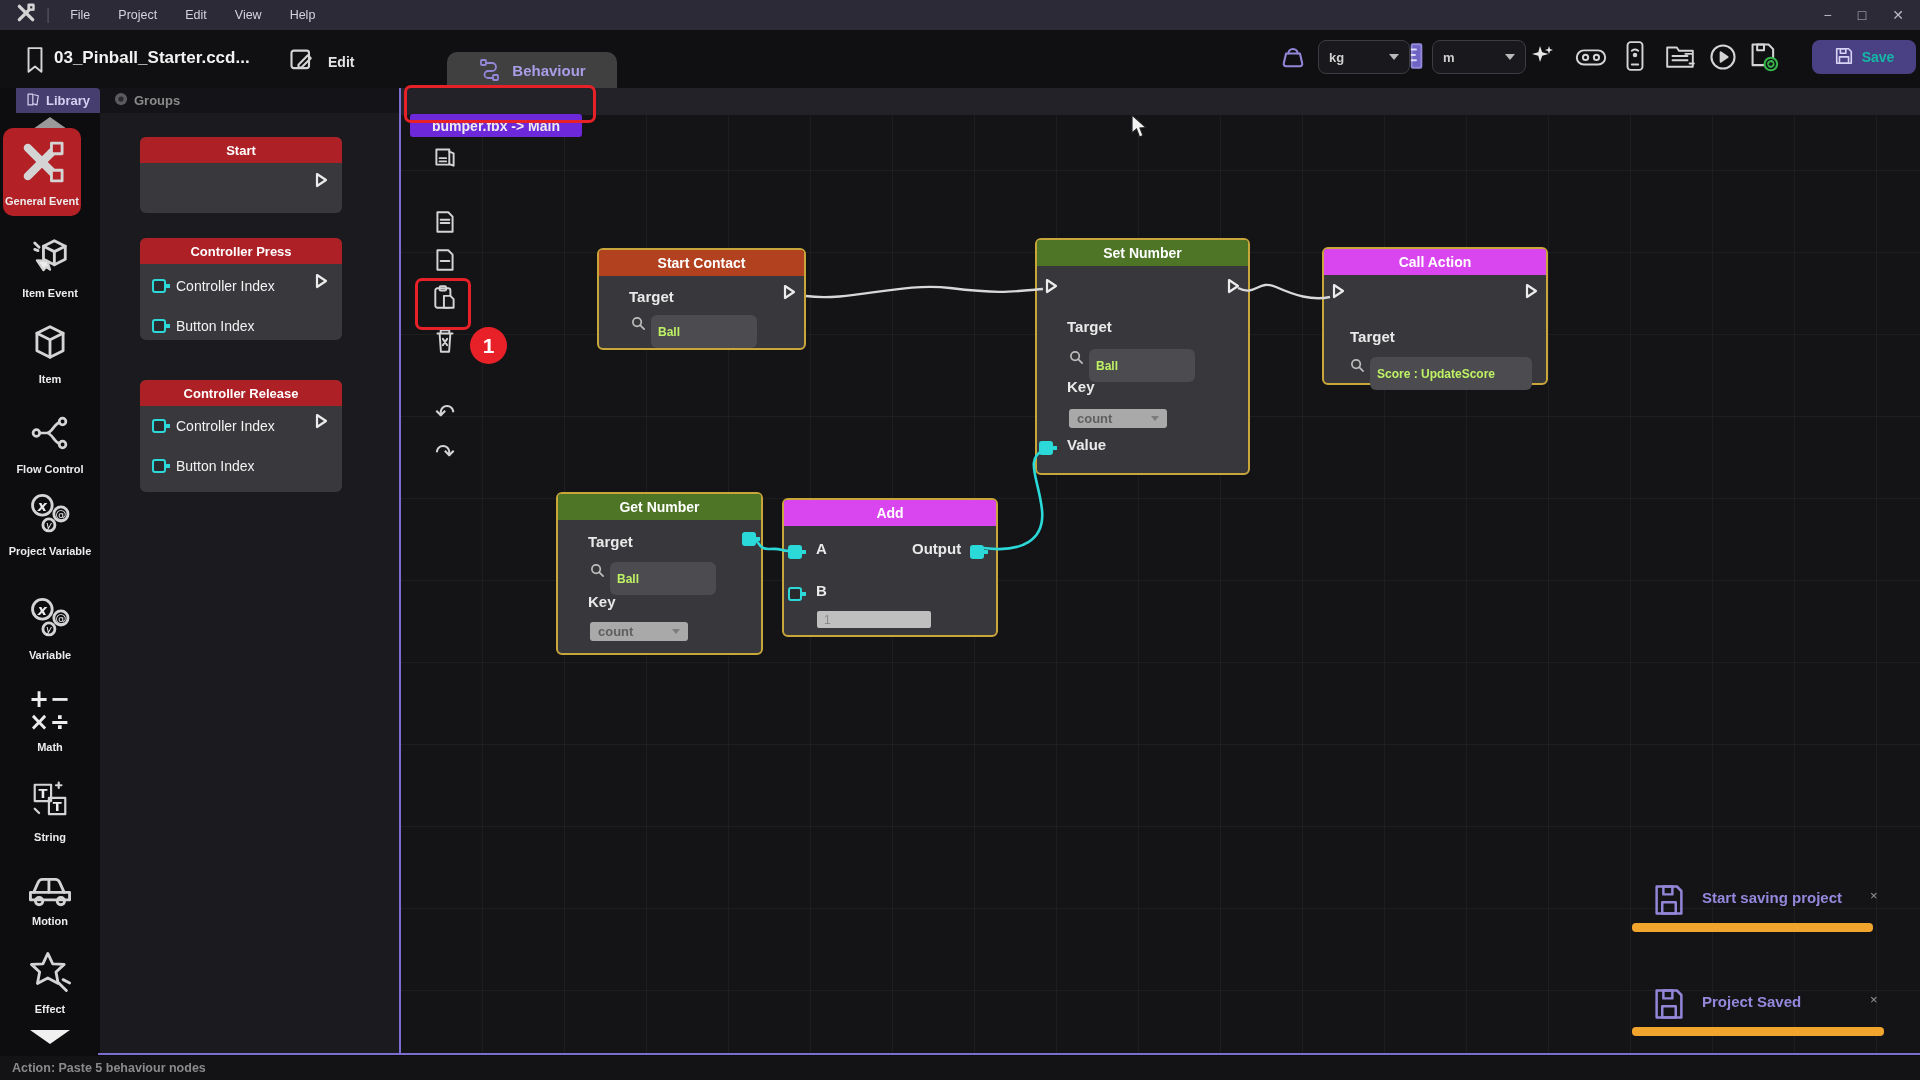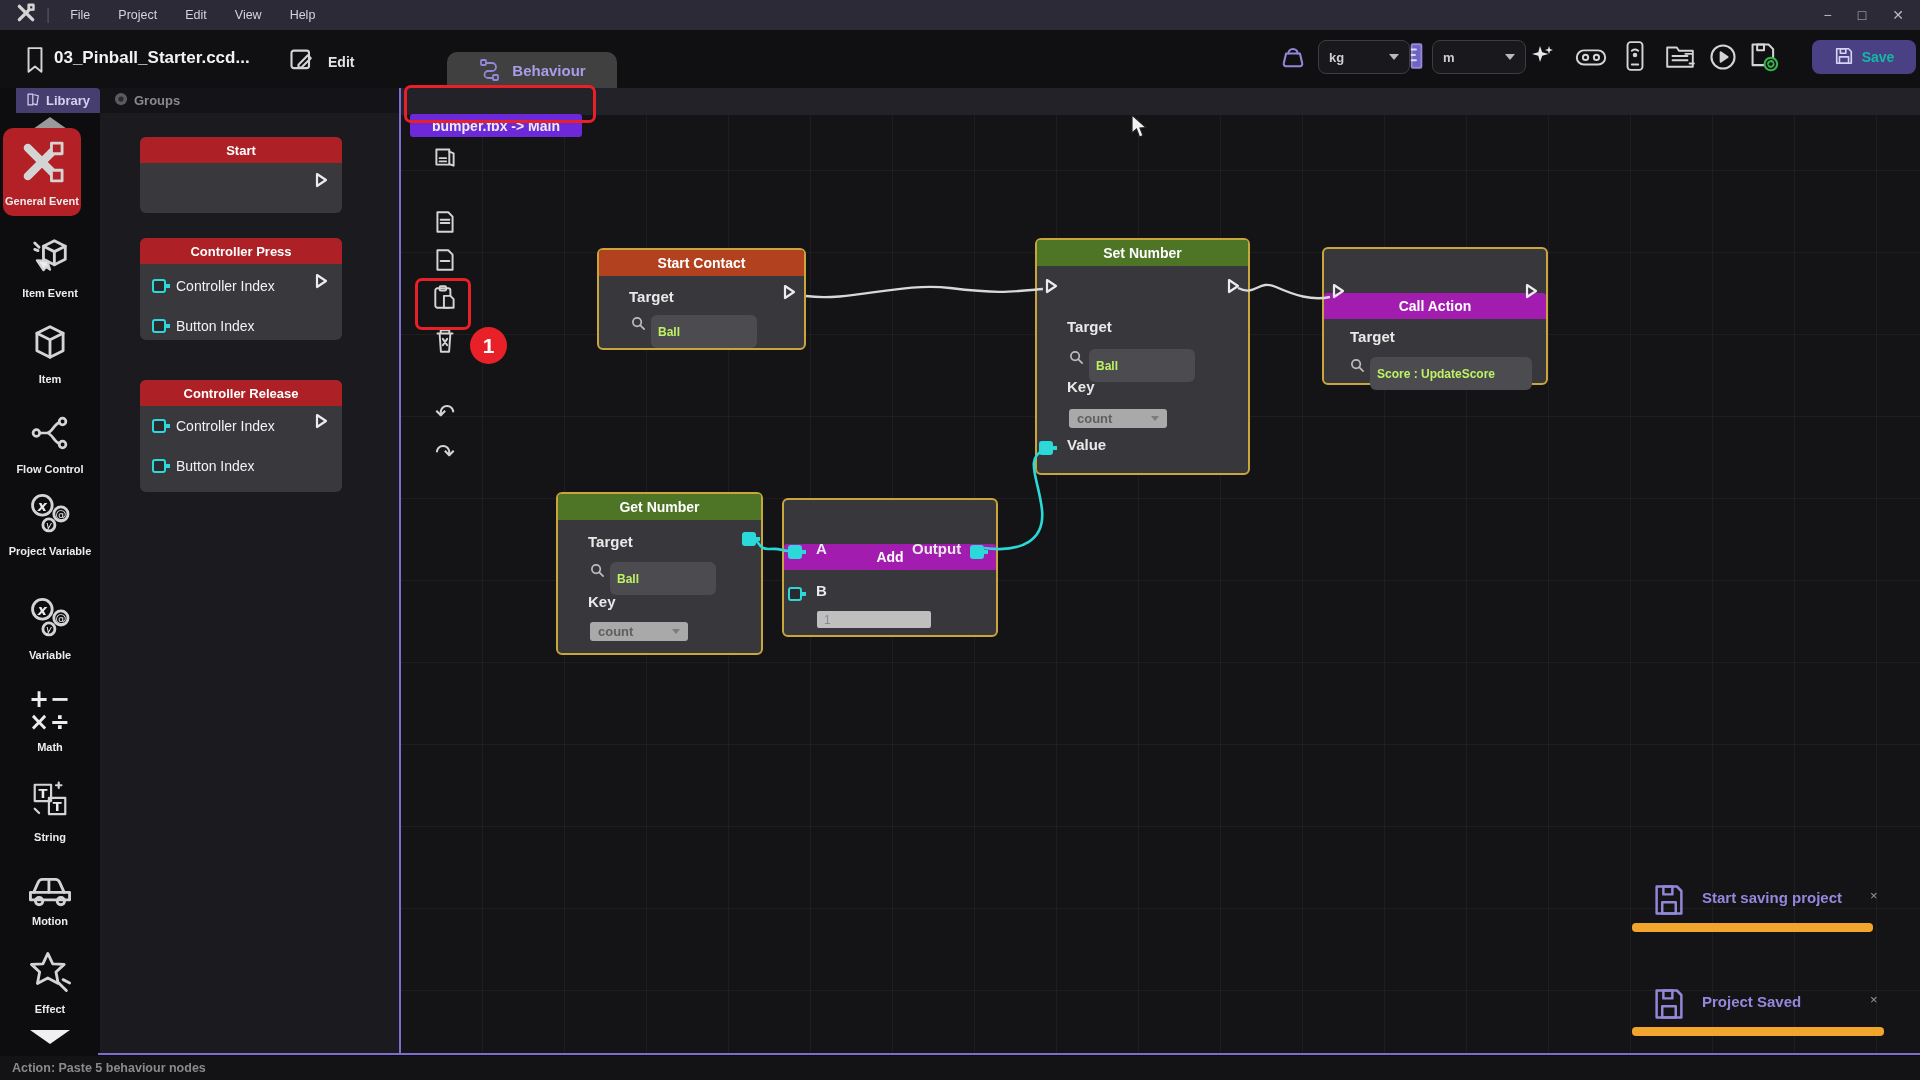--- a/index.html
+++ b/index.html
@@ -44,21 +44,21 @@
   #crumb{left:410px;top:90px;height:23px;background:#6d28d9;border-radius:3px;display:flex;align-items:center;
      padding:0 22px;font-size:14px;font-weight:700;color:#ececec;margin-top:24px;}
   .vline{left:399px;top:88px;width:2px;height:965px;background:#7a6fd0;}
   .hline{left:98px;top:1053px;width:1822px;height:2px;background:#7a6fd0;}
   
   .ctool{position:absolute;left:430px;width:30px;height:30px;display:flex;align-items:center;justify-content:center;cursor:pointer;}
   
   .cnode{position:absolute;background:#38383c;border:2px solid #c9a63a;border-radius:6px;box-sizing:border-box;}
   .cnode .hdr{height:26px;display:flex;align-items:center;justify-content:center;font-size:14px;font-weight:700;color:#fff;
       border-radius:3px 3px 0 0;}
-  .h-orange{background:#b2411f;} .h-green{background:#4e7426;} .h-olive{background:#a21caf;margin-top:44px;}
+  .h-orange{background:#b2411f;} .h-green{background:#4e7426;} .h-olive{background:#d946ef;}
   .nlbl{position:absolute;font-size:15px;font-weight:700;color:#e9e9e9;}
   .srchbox{position:absolute;height:33px;background:#4b4b50;border-radius:6px;display:flex;align-items:center;
       padding:0 7px;font-size:12px;font-weight:700;color:#bef264;}
   .ddl{position:absolute;height:19px;background:#a9a9a9;border-radius:3px;display:flex;align-items:center;
       justify-content:space-between;padding:0 8px;font-size:13px;font-weight:700;color:#5f5f5f;}
   .ddl .chev{border-top-color:#7c7c7c;border-left-width:4px;border-right-width:4px;border-top-width:5px;}
   .valbox{position:absolute;height:17px;background:#bfbfbf;border-radius:2px;display:flex;align-items:center;
       padding:0 7px;font-size:12px;color:#8a8a8a;}
   .port{position:absolute;width:10px;height:10px;border:2px solid #2bd9d9;border-radius:3px;background:#2a2a2e;}
   .port::after{content:"";position:absolute;right:-6px;top:3px;width:5px;height:4px;background:#2bd9d9;}

